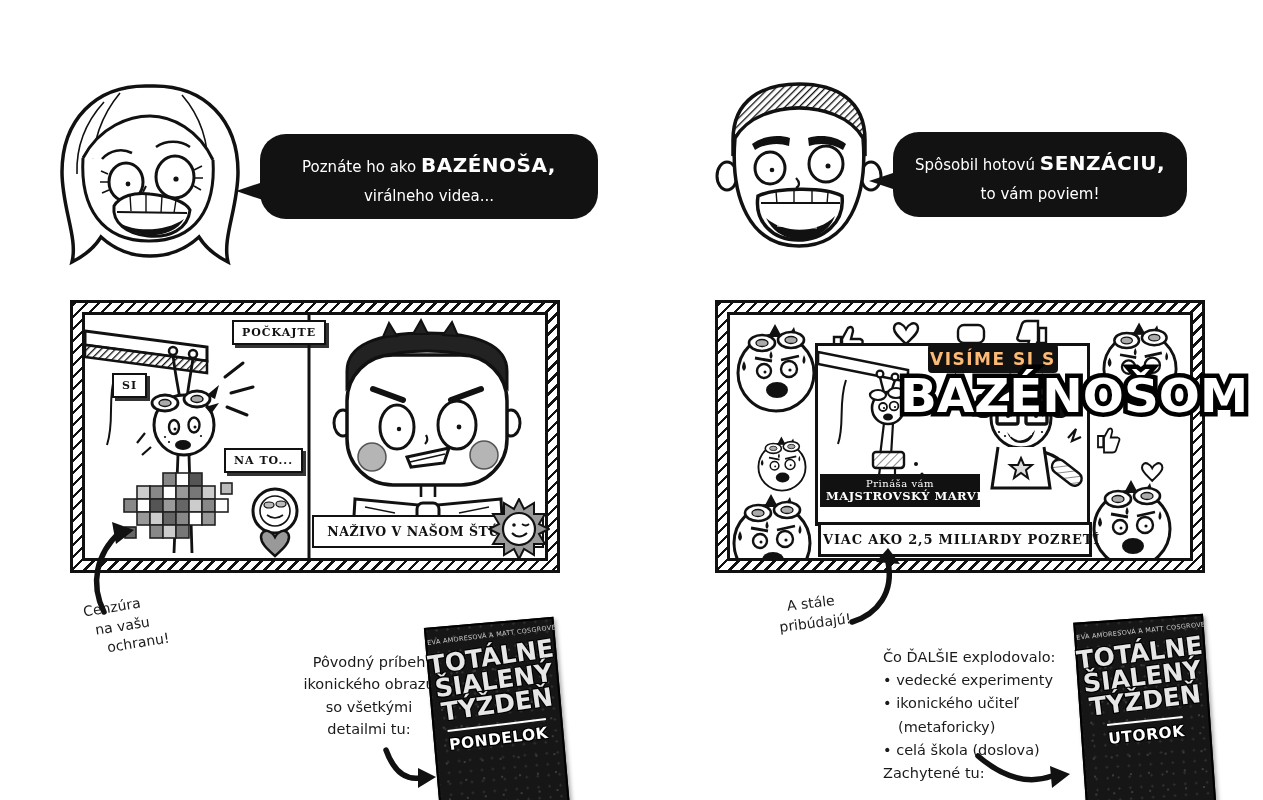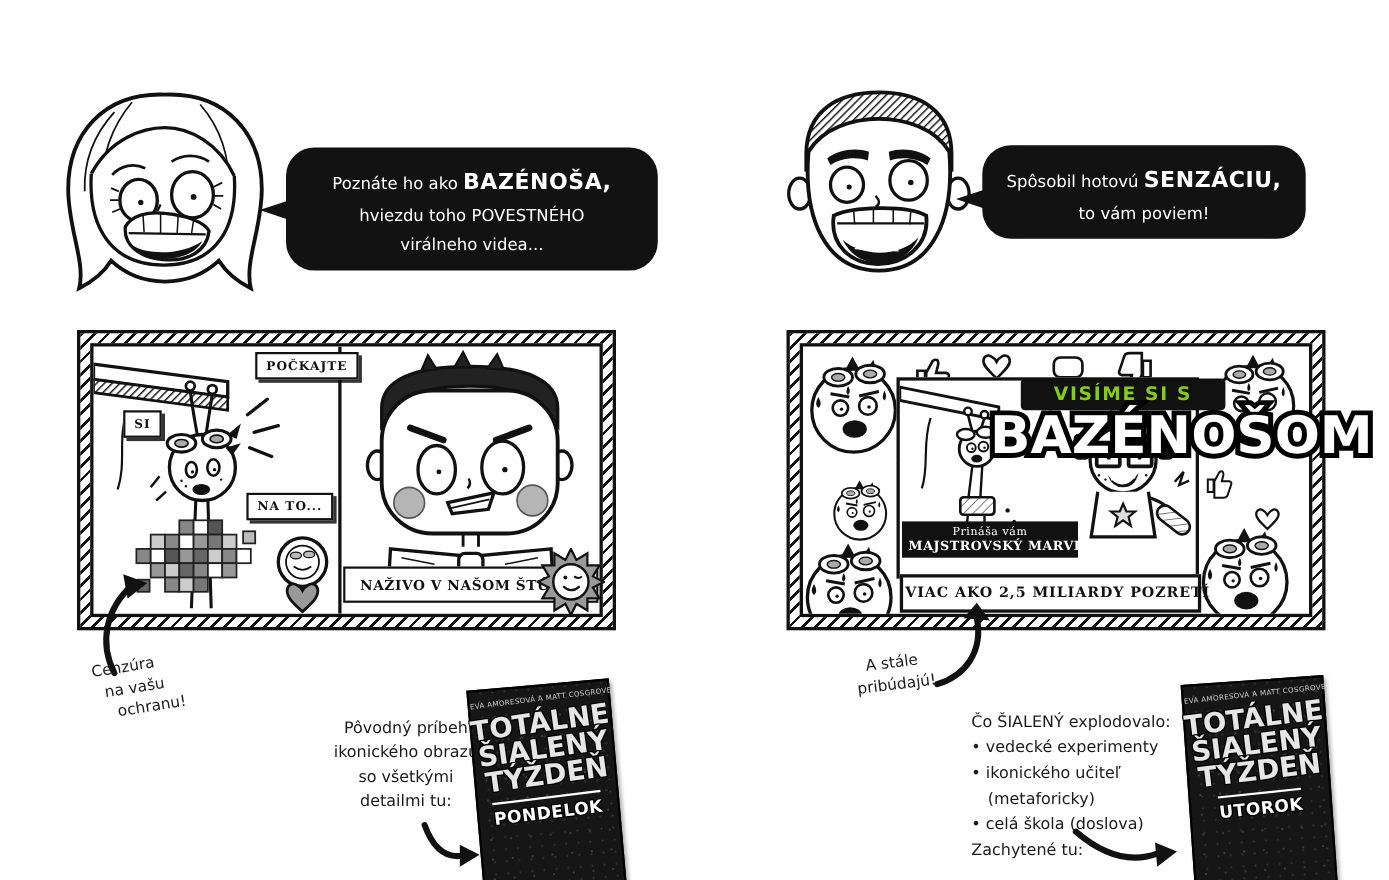--- a/index.html
+++ b/index.html
@@ -25,22 +25,22 @@
 
   .serif-box{position:absolute;background:#fff;border:2px solid #111;
              font-family:"DejaVu Serif",serif;font-weight:bold;font-size:11px;
              letter-spacing:1px;padding:4px 8px;box-shadow:3px 3px 0 rgba(17,17,17,.85);
              white-space:nowrap;}
   .studio-banner{position:absolute;background:#fff;border:2.5px solid #111;
              font-family:"DejaVu Serif",serif;font-weight:bold;font-size:12.5px;
              letter-spacing:.5px;text-align:center;padding:7px 2px;white-space:nowrap;z-index:3;}
 
   
-  .title-small{position:absolute;background:#111;color:#84cc16;font-weight:bold;
-               font-size:17px;letter-spacing:1.5px;padding:5px 30px 4px;border-radius:4px;
+  .title-small{position:absolute;background:#111;color:#fdba74;font-weight:bold;
+               font-size:17px;letter-spacing:1.5px;padding:5px 2px 4px;border-radius:4px;
                z-index:6;white-space:nowrap;}
   .big-title-svg{position:absolute;z-index:7;overflow:visible;}
   .credit-box{position:absolute;background:#111;color:#fff;text-align:center;
               font-family:"DejaVu Serif",serif;padding:4px 6px;z-index:6;}
   .credit-box .c1{font-size:10px;letter-spacing:.5px;}
   .credit-box .c2{font-size:11.5px;font-weight:bold;letter-spacing:.5px;white-space:nowrap;}
   .views-banner{position:absolute;background:#fff;border:3px solid #111;text-align:left;
                 font-family:"DejaVu Serif",serif;font-weight:bold;font-size:13px;
                 letter-spacing:.8px;padding:7px 2px;z-index:5;white-space:nowrap;}
 
@@ -106,21 +106,20 @@
     <path d="M104,108 l-3,6" stroke="#111" stroke-width="2"></path>
     <path d="M72,128 C78,118 92,114 108,116 C128,118 144,124 148,132 C146,151 128,160 106,158 C85,156 70,145 72,128 Z" fill="#fff" stroke="#111" stroke-width="3"></path>
     <path d="M75,134 L145,135" stroke="#111" stroke-width="2"></path>
     <path d="M88,117 l1,16 M104,116 l0,18 M120,118 l-1,17 M134,122 l-2,13" stroke="#111" stroke-width="1.4"></path>
     <path d="M78,145 C92,154 124,154 142,141 C136,153 119,158 106,157 C93,156 82,151 78,145 Z" fill="#111"></path>
   </svg>
 
   <div class="bubble" style="left:260px;top:86px;width:302px;">
     <div class="bubble-tail" style="top:48px"></div>
     <div><span>Poznáte ho ako </span><span class="bold-word">BAZÉNOŠA,</span></div>
-    <div>hviezdu toho POVESTNÉHO</div>
     <div>virálneho videa...</div>
   </div>
 
   <svg class="abs" style="left:702px;top:28px" width="195" height="190" viewBox="0 0 195 190">
     <path d="M31,64 C31,24 60,8 97,8 C134,8 163,24 163,64 L163,80 C150,42 122,32 97,32 C72,32 44,42 31,80 Z" fill="url(#hatchDark)" stroke="#111" stroke-width="3.5"></path>
     <ellipse cx="25" cy="100" rx="10" ry="14" fill="#fff" stroke="#111" stroke-width="3"></ellipse>
     <ellipse cx="169" cy="100" rx="10" ry="14" fill="#fff" stroke="#111" stroke-width="3"></ellipse>
     <path d="M33,62 C28,122 48,170 97,170 C146,170 166,122 161,62 C148,40 120,32 97,32 C74,32 46,40 33,62 Z" fill="#fff" stroke="#111" stroke-width="3.5"></path>
     <path d="M50,68 C60,60 76,58 88,62 L87,70 C76,66 62,68 53,74 Z" fill="#111"></path>
     <path d="M144,68 C134,60 118,58 106,62 L107,70 C118,66 132,68 141,74 Z" fill="#111"></path>
@@ -389,21 +388,21 @@
   <svg class="arrow-svg" style="left:842px;top:500px" width="64" height="78" viewBox="0 0 64 78">
     <path d="M10,74 C36,66 52,44 46,14" fill="none" stroke="#111" stroke-width="5.5" stroke-linecap="round"></path>
     <polygon points="34,14 46,0 58,16" fill="#111"></polygon>
   </svg>
   <div class="note rot-s" style="left:788px;top:545px">
     <div>A stále</div>
     <div style="margin-left:-10px">pribúdajú!</div>
   </div>
 
   <div class="note" style="left:883px;top:598px;width:205px;font-size:14.5px;line-height:1.6">
-    <div>Čo ŠIALENÝ explodovalo:</div>
+    <div>Čo ĎALŠIE explodovalo:</div>
     <div>• vedecké experimenty</div>
     <div>• ikonického učiteľ</div>
     <div class="bullet-indent">(metaforicky)</div>
     <div>• celá škola (doslova)</div>
     <div>Zachytené tu:</div>
   </div>
   <svg class="arrow-svg" style="left:972px;top:700px" width="98" height="42" viewBox="0 0 98 42">
     <path d="M6,8 C34,32 58,36 80,28" fill="none" stroke="#111" stroke-width="5.5" stroke-linecap="round"></path>
     <polygon points="78,18 98,26 80,40" fill="#111"></polygon>
   </svg>

